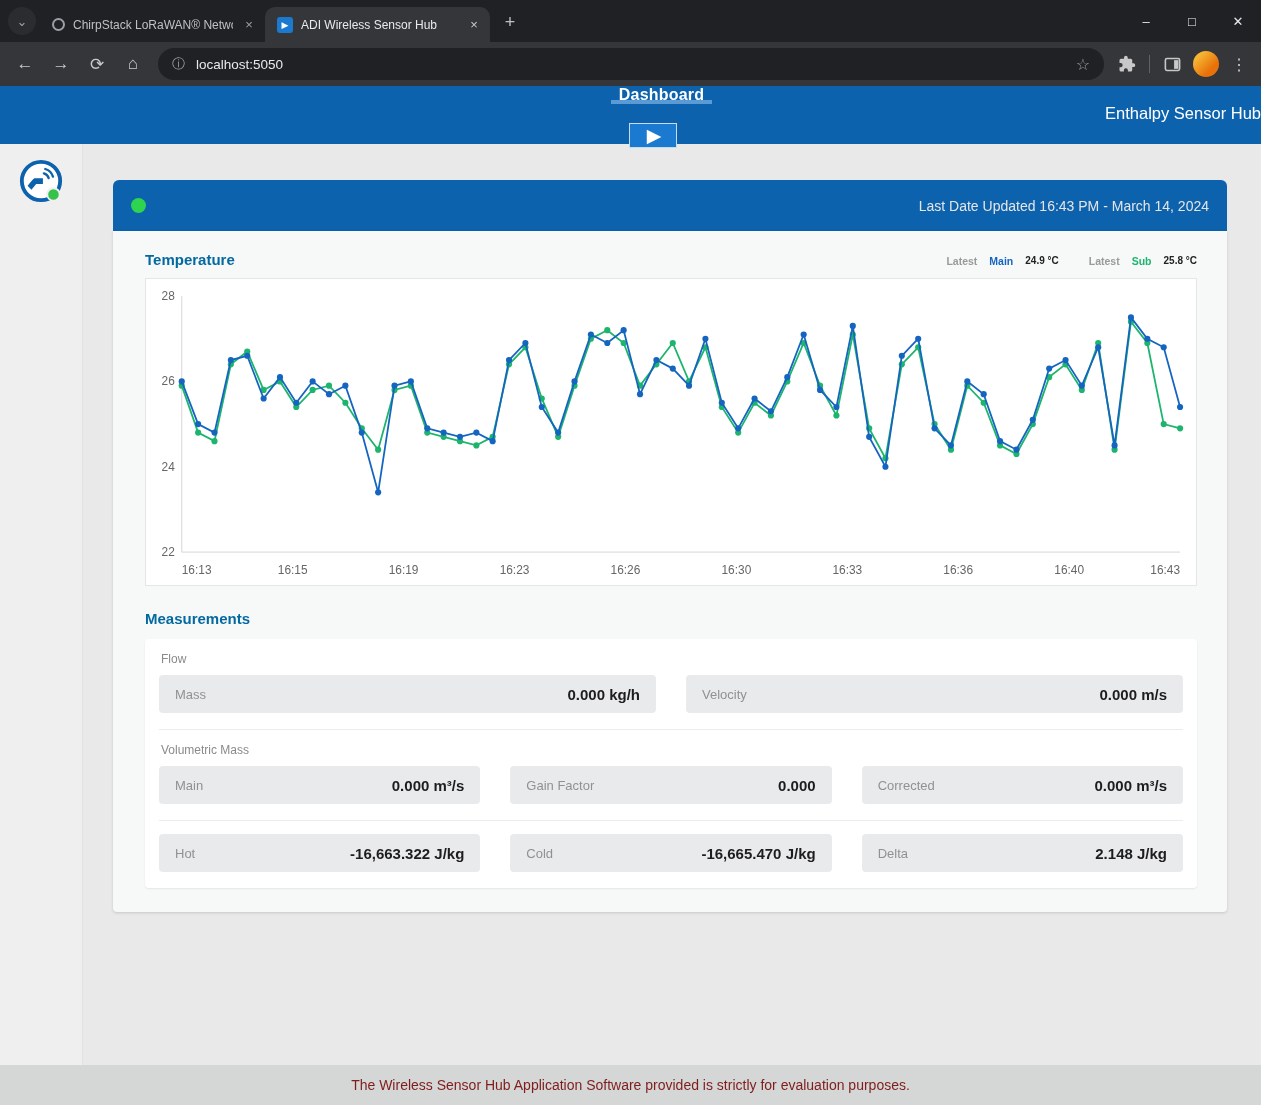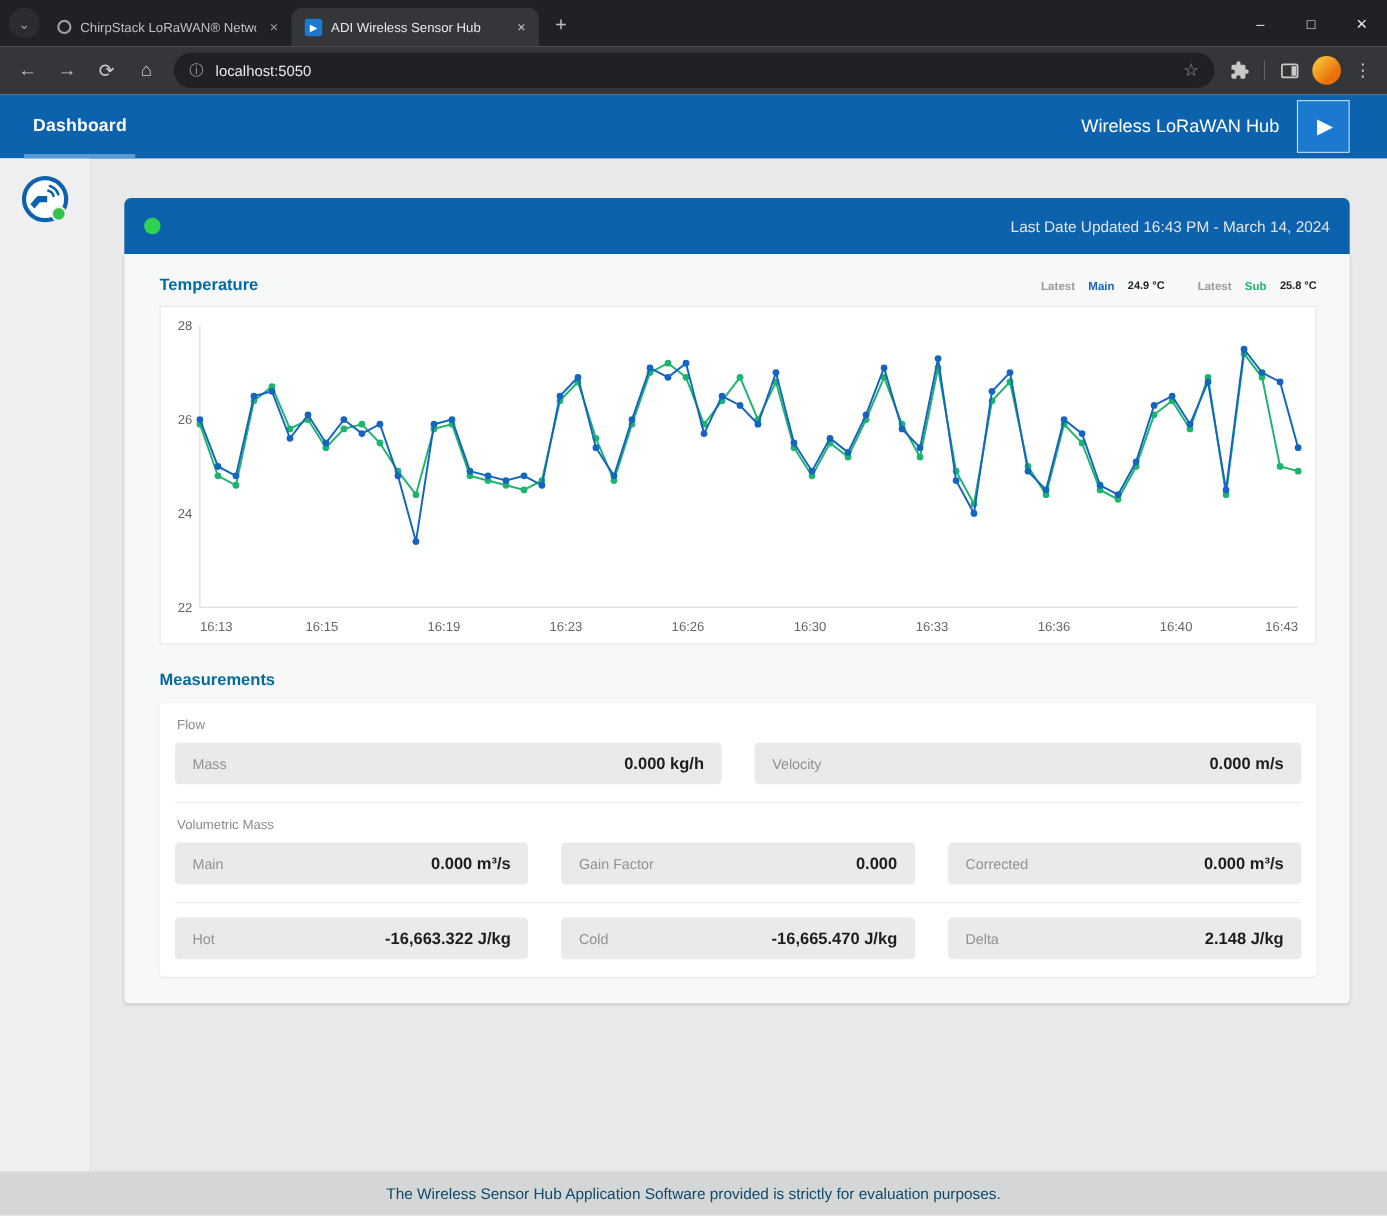--- a/index.html
+++ b/index.html
@@ -34,21 +34,21 @@
   .info-icon { color:#9aa0a6; font-size:13px; margin-right:11px; }
   .url { font-size:13.5px; color:#e8eaed; }
   .star { margin-left:auto; color:#9aa0a6; font-size:16px; }
   .toolbar-icon { width:30px; height:30px; display:flex; align-items:center; justify-content:center; }
   .tb-divider { width:1px; height:18px; background:#5f6368; margin:0 5px; }
   .avatar { width:26px; height:26px; border-radius:50%;
     background:linear-gradient(135deg,#f7b733 20%,#e8710a 70%); margin:0 4px; }
   .menu-dots { color:#c7cbd0; font-size:16px; width:28px; text-align:center; }
 
   
-  .app-header { height:58px; background:#0d62ae; display:flex; align-items:center; padding-left:30px; color:#fff; }
+  .app-header { height:58px; background:#0d62ae; display:flex; align-items:center; padding-left:62px; color:#fff;flex-direction:column; }
   .dash-tab { height:100%; display:flex; align-items:center; position:relative;
     font-size:16px; font-weight:600; letter-spacing:.2px; cursor:pointer; }
   .dash-underline { position:absolute; left:-8px; right:-8px; bottom:0; height:4px; background:#5b9bd5; }
   .app-title { margin-left:auto; font-size:16.5px; font-weight:500; }
   .adi-logo { width:48px; height:48px; background:#1b79d0; border:1px solid rgba(255,255,255,.75);
     margin:0 34px 0 16px; display:flex; align-items:center; justify-content:center; }
   .adi-logo .play { color:#fff; font-size:19px; margin-left:3px; }
 
   
   .app-body { display:flex; height:921px; }
@@ -84,21 +84,21 @@
   .group-label { font-size:12px; color:#8a8a8a; margin:0 2px 9px; }
   .pill-row { display:grid; gap:30px; }
   .cols-2 { grid-template-columns:1fr 1fr; }
   .cols-3 { grid-template-columns:1fr 1fr 1fr; }
   .pill { height:38px; background:#e9eaec; border-radius:4px; display:flex; align-items:center;
     justify-content:space-between; padding:0 16px; }
   .pill-label { font-size:13px; color:#8f9194; }
   .pill-value { font-size:15px; font-weight:700; color:#1d1d1f; }
 
   .footer { position:absolute; left:0; bottom:0; width:100%; height:40px; background:#d5d6d6;
-    display:flex; align-items:center; justify-content:center; font-size:14px; color:#0c4a6e; }
+    display:flex; align-items:center; justify-content:center; font-size:14px; color:#7f1d1d; }
 </style>
 </head>
 <body>
 
 <div class="tabstrip">
   <div class="tab-search">⌄</div>
 
   <div class="tab">
     <span class="favicon chirp"></span>
     <span class="tab-title">ChirpStack LoRaWAN® Networ</span>
@@ -146,21 +146,21 @@
   </span>
   <span class="avatar"></span>
   <span class="menu-dots">⋮</span>
 </div>
 
 <div class="app-header">
   <div class="dash-tab">
     <span>Dashboard</span>
     <div class="dash-underline"></div>
   </div>
-  <div class="app-title">Wireless LoRaWAN Hub</div>
+  <div class="app-title">Enthalpy Sensor Hub</div>
   <div class="adi-logo">
     <span class="play">▶</span>
   </div>
 </div>
 
 <div class="app-body">
 
   <div class="sidebar">
     <div>
       <svg width="46" height="46" viewBox="0 0 48 48">

